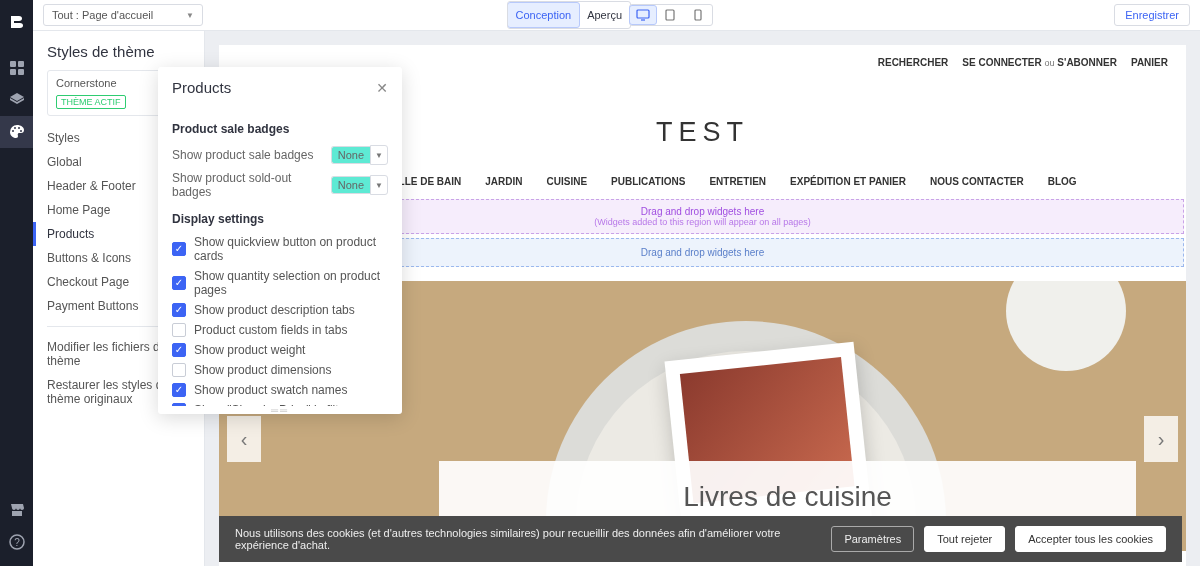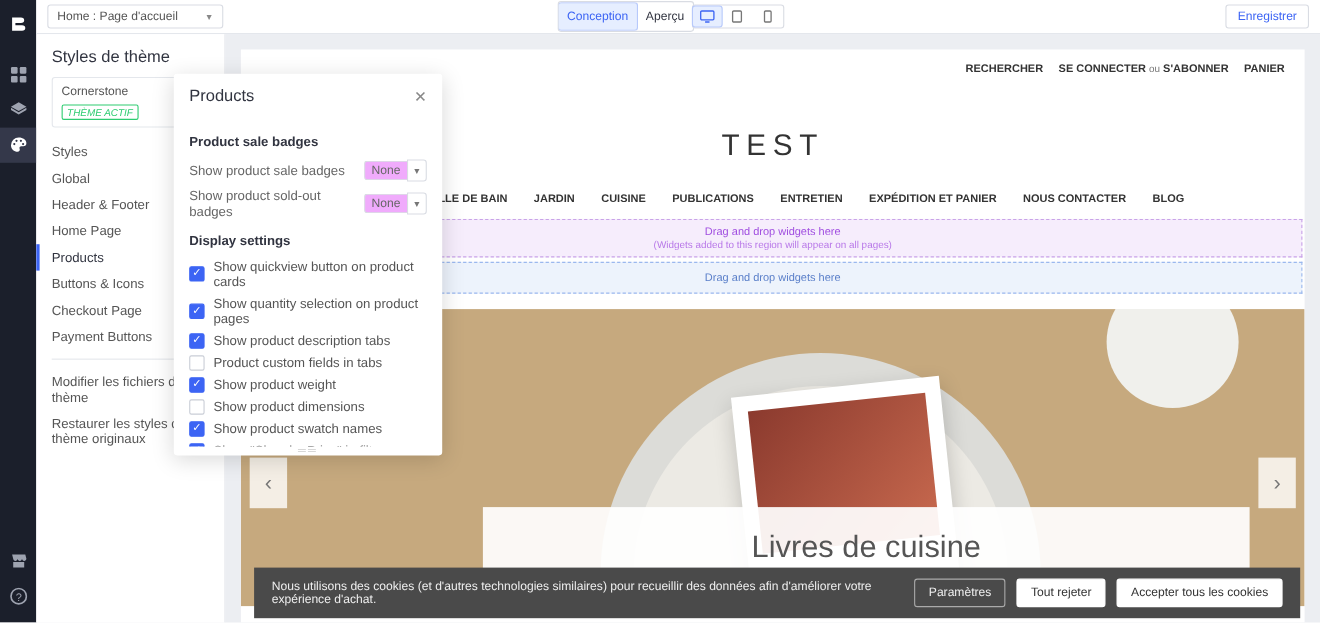--- a/index.html
+++ b/index.html
@@ -17,21 +17,21 @@
 .mode-group .mode.active { background: #e6eeff; color: #3c64f4; border: 1px solid #b7c9fb; margin: -1px; border-radius: 3px; }
 .device-group { position: absolute; left: 50%; transform: translateX(12px); display: flex; align-items: center; border: 1px solid #d9dce3; border-radius: 3px; background: #fff; height: 22px; }
 .device-group .dev { width: 28px; height: 100%; display: flex; align-items: center; justify-content: center; cursor: pointer; }
 .device-group .dev.active { background: #e6eeff; border: 1px solid #b7c9fb; margin: -1px; border-radius: 3px; }
 .save-btn { margin-left: auto; height: 22px; padding: 0 10px; border: 1px solid #d9dce3; border-radius: 3px; background: #fff; font-size: 11px; color: #3c64f4; cursor: pointer; }
 
 .sidebar { position: absolute; left: 33px; top: 31px; width: 172px; bottom: 0; background: #fff; border-right: 1px solid #e4e7ec; padding: 12px 0 0 0; }
 .sidebar-title { font-size: 15px; font-weight: 400; padding: 0 14px 10px; color: #313440; }
 .theme-box { margin: 0 14px 10px; border: 1px solid #e4e7ec; border-radius: 3px; padding: 6px 8px; }
 .theme-box .tname { font-size: 11px; color: #555; margin-bottom: 4px; }
-.theme-box .tbadge { display: inline-block; border: 1px solid #2ecc71; color: #2ecc71; font-size: 9px; padding: 1px 4px; border-radius: 2px; font-weight: 500; font-style: italic; }
+.theme-box .tbadge { display: inline-block; border: 1px solid #2ecc71; color: #2ecc71; font-size: 9px; padding: 1px 4px; border-radius: 2px; font-weight: 500; }
 .nav-list { list-style: none; }
 .nav-list li { padding: 5px 14px; font-size: 12px; color: #555; cursor: pointer; }
 .nav-list li.active { border-left: 3px solid #3c64f4; padding-left: 11px; color: #313440; font-weight: 500; }
 .nav-sep { height: 1px; background: #e4e7ec; margin: 8px 14px; }
 
 .canvas { position: absolute; left: 205px; top: 31px; right: 0; bottom: 0; background: #eceef2; padding: 12px; }
 .preview { position: absolute; left: 14px; right: 14px; top: 14px; bottom: 0; background: #fff; overflow: hidden; }
 
 .prev-topnav { height: 34px; display: flex; align-items: center; justify-content: flex-end; gap: 14px; padding: 0 18px; font-size: 10px; font-weight: 600; color: #333; }
 .prev-topnav .ou { font-weight: 400; font-size: 9px; color: #777; }
@@ -48,34 +48,34 @@
 .hero-cup { position: absolute; right: 60px; top: -30px; width: 120px; height: 120px; border-radius: 50%; background: #f0f0ec; }
 .hero-book { position: absolute; right: 320px; top: 70px; width: 190px; height: 230px; background: #fff; transform: rotate(-6deg); box-shadow: 0 8px 20px rgba(0,0,0,0.2); }
 .hero-book::after { content: ""; position: absolute; top: 14px; left: 14px; right: 14px; height: 130px; background: linear-gradient(135deg, #8b3a2e, #c96a4f); }
 .hero-caption { position: absolute; right: 50px; left: 220px; bottom: 10px; background: rgba(255,255,255,0.92); padding: 20px 30px 12px; text-align: center; }
 .hero-caption .title { font-size: 28px; color: #555; font-weight: 300; }
 .hero-caption .sub { font-size: 11px; color: #888; margin-top: 4px; }
 .hero-arrow { position: absolute; top: 50%; width: 34px; height: 46px; background: rgba(255,255,255,0.8); display: flex; align-items: center; justify-content: center; font-size: 20px; color: #777; cursor: pointer; }
 .hero-arrow.left { left: 8px; }
 .hero-arrow.right { right: 8px; }
 
-.cookie-bar { position: absolute; left: 12px; right: 4px; bottom: 4px; background: #4a4a4a; color: #eee; display: flex; align-items: center; padding: 10px 16px; font-size: 11px; gap: 10px; }
+.cookie-bar { position: absolute; left: 0; right: 4px; bottom: 4px; background: #4a4a4a; color: #eee; display: flex; align-items: center; padding: 10px 16px; font-size: 11px; gap: 10px; }
 .cookie-bar .msg { flex: 1; }
 .cookie-bar button { background: transparent; border: 1px solid #aaa; color: #eee; padding: 6px 12px; border-radius: 3px; font-size: 11px; cursor: pointer; }
 .cookie-bar button.light { background: #fff; color: #333; border-color: #fff; }
 
 .popover { position: absolute; left: 158px; top: 67px; width: 244px; background: #fff; border-radius: 3px; box-shadow: 0 4px 20px rgba(0,0,0,0.15); z-index: 50; }
 .popover-head { display: flex; align-items: center; justify-content: space-between; padding: 12px 14px 10px; }
 .popover-head .ptitle { font-size: 15px; color: #313440; }
 .popover-head .close { color: #888; cursor: pointer; font-size: 14px; }
 .popover-body { padding: 6px 14px 14px; max-height: 300px; overflow: hidden; }
 .section-h { font-size: 12px; font-weight: 600; color: #313440; margin: 10px 0 6px; }
 .row { display: flex; align-items: center; justify-content: space-between; padding: 3px 0; font-size: 12px; color: #666; }
 .row .ctrl { display: flex; align-items: center; gap: 0; }
-.row .sel { border: 1px solid #d9dce3; border-right: none; border-radius: 3px 0 0 3px; padding: 2px 6px; font-size: 11px; color: #666; background: #f0abfc; }
+.row .sel { border: 1px solid #d9dce3; border-right: none; border-radius: 3px 0 0 3px; padding: 2px 6px; font-size: 11px; color: #666; background: #5eead4; }
 .row .dd { border: 1px solid #d9dce3; border-radius: 0 3px 3px 0; width: 18px; height: 20px; display: flex; align-items: center; justify-content: center; font-size: 8px; color: #777; background: #fff; }
 .chk-row { display: flex; align-items: center; gap: 8px; padding: 3px 0; font-size: 12px; color: #555; }
 .chk { width: 14px; height: 14px; border: 1px solid #c9cdd6; border-radius: 2px; flex-shrink: 0; display: flex; align-items: center; justify-content: center; }
 .chk.on { background: #3c64f4; border-color: #3c64f4; }
 .chk.on::after { content: "✓"; color: #fff; font-size: 10px; line-height: 1; }
 .popover-handle { height: 8px; display: flex; justify-content: center; align-items: center; color: #ccc; font-size: 10px; letter-spacing: 2px; }
 
 svg { display: block; }
 </style>
 </head>
@@ -115,21 +115,21 @@
       <svg width="16" height="16" viewBox="0 0 16 16" fill="currentColor">
           <circle cx="8" cy="8" r="7" fill="none" stroke="currentColor" stroke-width="1.5"></circle>
           <text x="8" y="12" text-anchor="middle" font-size="10" fill="currentColor">?</text>
         </svg>
     </div>
   </div>
 </div>
 
 <div class="topbar">
   <div class="page-select">
-    <span>Home : Page d'accueil</span>
+    <span>Tout : Page d'accueil</span>
     <span style="font-size:8px;color:#888">▼</span>
   </div>
   <div class="mode-group">
     <div class="mode active">Conception</div>
     <div class="mode">Aperçu</div>
   </div>
   <div class="device-group">
     <div class="dev active">
       <svg width="14" height="12" viewBox="0 0 14 12" fill="none" stroke="#3c64f4" stroke-width="1.2">
           <rect x="1" y="1" width="12" height="8" rx="1"></rect>

